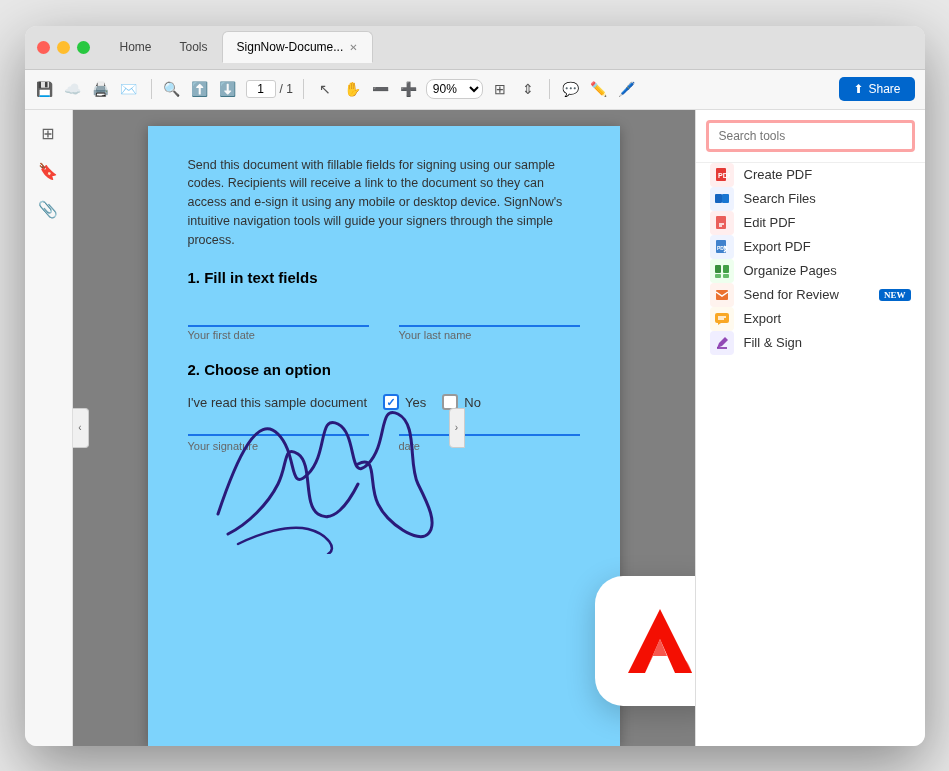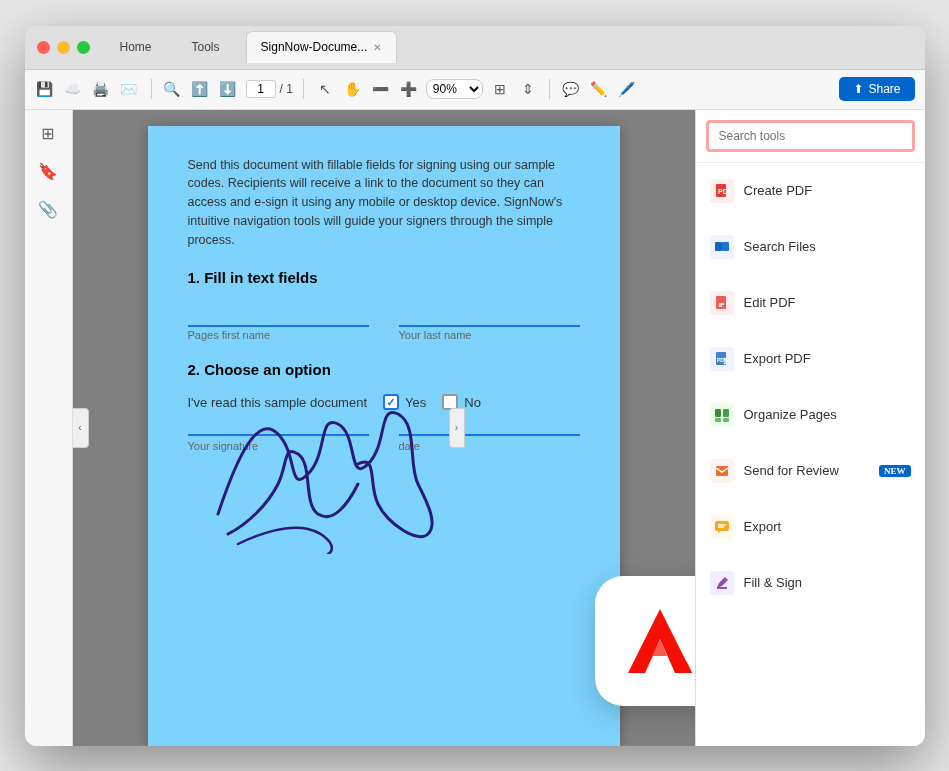--- a/index.html
+++ b/index.html
@@ -51,21 +51,21 @@
       border-radius: 50%;
     }
     .traffic-light.red { background: #ff5f57; }
     .traffic-light.yellow { background: #ffbd2e; }
     .traffic-light.green { background: #28c840; }
 
     
     .nav-bar {
       display: flex;
       align-items: flex-end;
-      gap: 12px;
+      gap: 0;
       flex: 1;
     }
 
     .nav-tab {
       padding: 4px 14px;
       font-size: 12px;
       color: #444;
       cursor: pointer;
       height: 32px;
       display: flex;
@@ -402,21 +402,21 @@
       border-radius: 4px;
       font-size: 12px;
       color: #888;
       outline: none;
     }
 
     .tool-item {
       display: flex;
       align-items: center;
       gap: 10px;
-      padding: 16px 14px;
+      padding: 0 14px;
       cursor: pointer;
       font-size: 13px;
       color: #333;
     }
 
     .tool-icon {
       width: 24px;
       height: 24px;
       border-radius: 4px;
       display: flex;
@@ -538,21 +538,21 @@
 
       <div class="pdf-page">
 
         <p class="pdf-text">Send this document with fillable fields for signing using our sample codes. Recipients will receive a link to the document so they can access and e-sign it using any mobile or desktop device. SignNow's intuitive navigation tools will guide your signers through the simple process.</p>
 
         <div class="pdf-section-title">1. Fill in text fields</div>
 
         <div class="pdf-field-row">
           <div class="pdf-field">
             <input class="pdf-field-line" type="text" style="">
-            <span class="pdf-field-label">Pages first name</span>
+            <span class="pdf-field-label">Your first date</span>
           </div>
           <div class="pdf-field">
             <input class="pdf-field-line" type="text" style="">
             <span class="pdf-field-label">Your last name</span>
           </div>
         </div>
 
         <div class="pdf-section-2">
           <div class="pdf-section-title">2. Choose an option</div>
           <div class="pdf-option-row">

